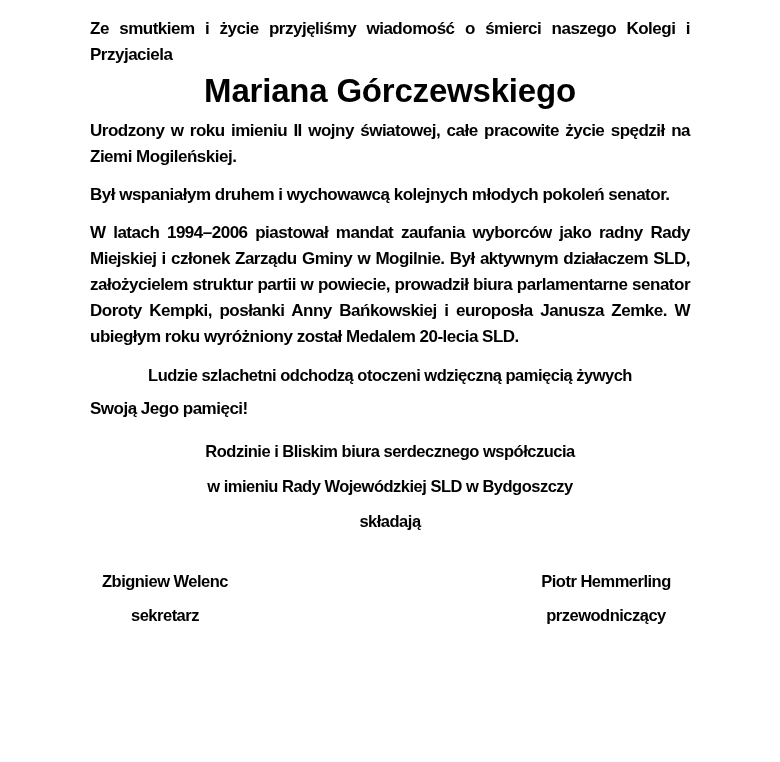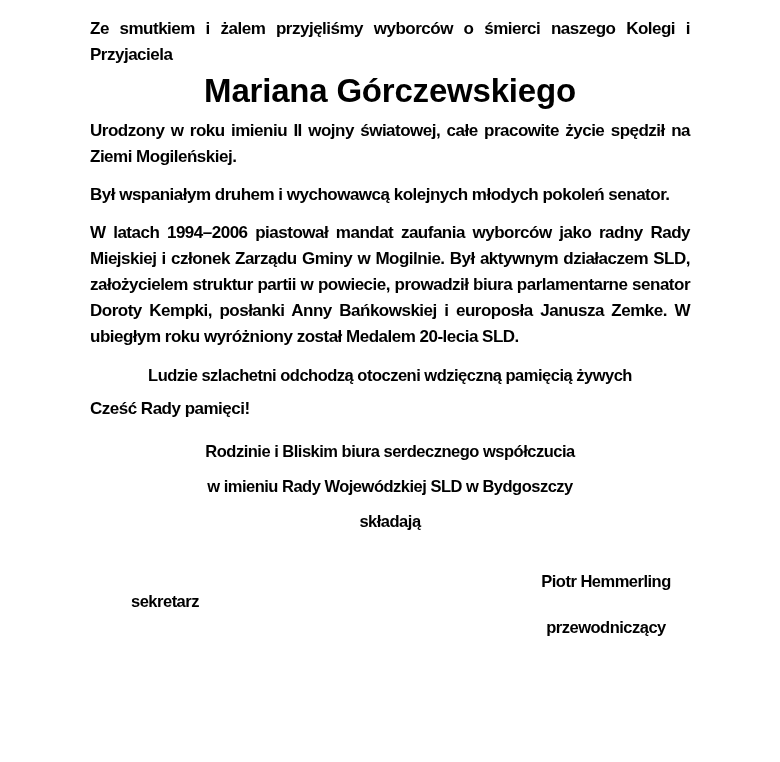--- a/index.html
+++ b/index.html
@@ -62,50 +62,51 @@
     margin-top: 34px;
   }
   .sig {
     text-align: center;
     font-size: 16.5px;
     line-height: 26px;
     letter-spacing: -0.5px;
   }
   .sig-left  { min-width: 150px; }
   .sig-right { min-width: 160px; margin-right: 4px; }
-  .sig-title { margin-top: 20px; }
+  .sig-title { margin-top: 8px; }
 </style>
 </head>
 <body>
 
 <div class="page">
 
-  <p class="body intro">Ze smutkiem i żalem przyjęliśmy wyborców o śmierci naszego Kolegi i Przyjaciela</p>
+  <p class="body intro">Ze smutkiem i życie przyjęliśmy wiadomość o śmierci naszego Kolegi i Przyjaciela</p>
 
   <h1 class="name-heading">Mariana Górczewskiego</h1>
 
   <p class="body">Urodzony w roku imieniu II wojny światowej, całe pracowite życie spędził na Ziemi Mogileńskiej.</p>
 
   <p class="body">Był wspaniałym druhem i wychowawcą kolejnych młodych pokoleń senator.</p>
 
 
   <p class="body">W latach 1994–2006 piastował mandat zaufania wyborców jako radny Rady Miejskiej i członek Zarządu Gminy w Mogilnie. Był aktywnym działaczem SLD, założycielem struktur partii w powiecie, prowadził biura parlamentarne senator Doroty Kempki, posłanki Anny Bańkowskiej i europosła Janusza Zemke. W ubiegłym roku wyróżniony został Medalem 20-lecia SLD.</p>
 
   <p class="epitaph">Ludzie szlachetni odchodzą otoczeni wdzięczną pamięcią żywych</p>
 
-  <p class="tribute">Cześć Rady pamięci!</p>
+  <p class="tribute">Swoją Jego pamięci!</p>
 
   <p class="centered-line">Rodzinie i Bliskim biura serdecznego współczucia</p>
 
   <p class="centered-line">w imieniu Rady Wojewódzkiej SLD w Bydgoszczy</p>
 
   <p class="centered-line">składają</p>
 
   <div class="signatures">
     <div class="sig sig-left">
+      <div class="sig-name">Zbigniew Welenc</div>
       <div class="sig-title">sekretarz</div>
     </div>
     <div class="sig sig-right">
       <div class="sig-name">Piotr Hemmerling</div>
       <div class="sig-title">przewodniczący</div>
     </div>
   </div>
 
 </div>
 

